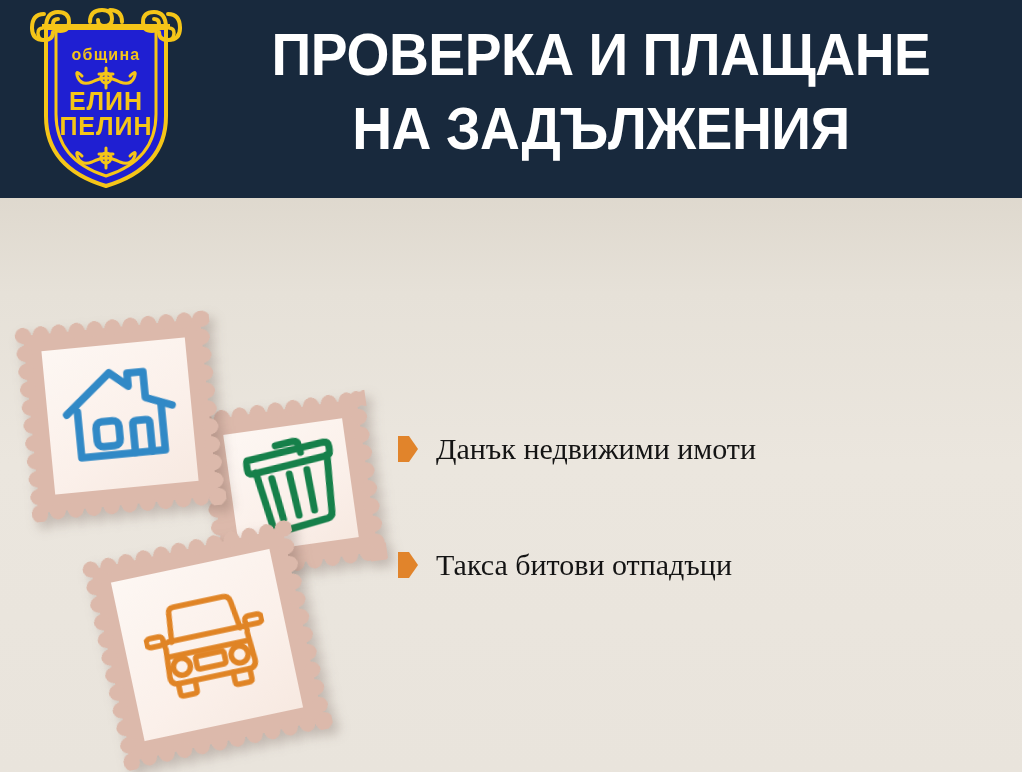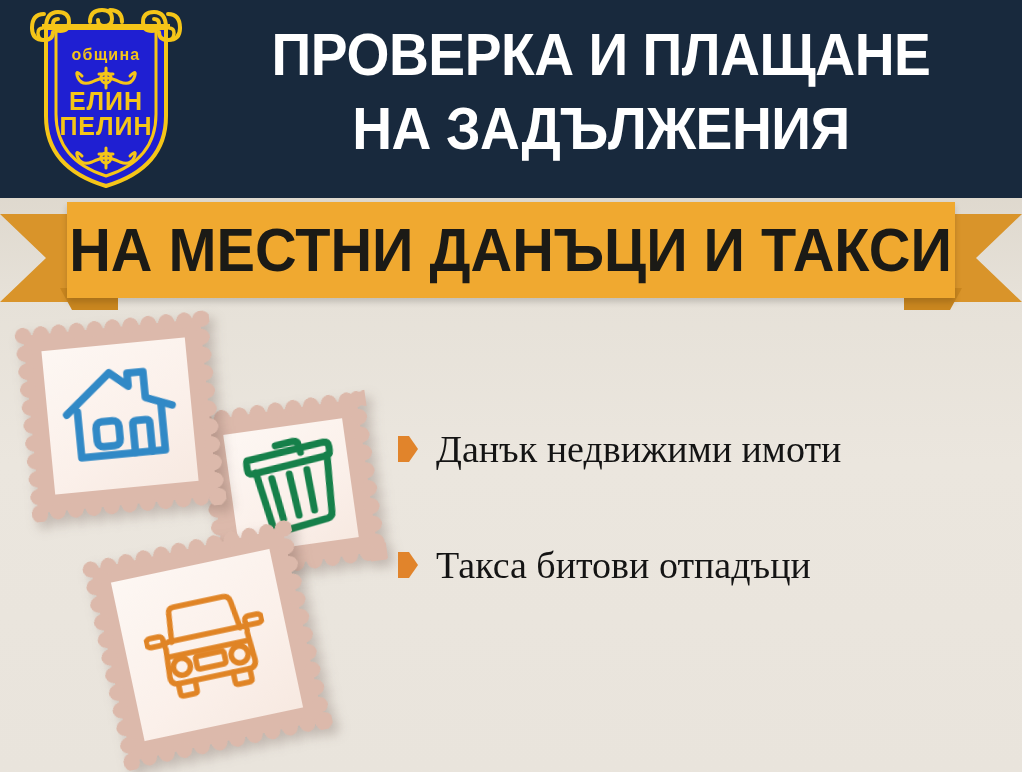--- a/index.html
+++ b/index.html
@@ -121,21 +121,21 @@
   .list { position:absolute; left:398px; top:424px; width:610px; z-index:4; }
   .list-item { display:flex; align-items:center; margin-bottom:66px; }
   .bullet {
     width:20px; height:26px; flex:0 0 20px;
     background:#e1842b;
     clip-path:polygon(0 0, 11px 0, 20px 13px, 11px 26px, 0 26px);
     margin-right:18px;
   }
   .list-label {
     font-family:"Liberation Serif", serif;
-    font-size:38px;
+    font-size:30px;
     line-height:50px;
     color:#141414;
     white-space:nowrap;
   }
 </style>
 </head>
 <body>
 
 <div id="poster">
 
@@ -182,29 +182,20 @@
       <g fill="none" stroke="#f5c518" stroke-width="3" stroke-linecap="round">
         <path d="M58 150 Q50 142 54 152 Q58 160 68 156 Q76 152 82 152"></path>
         <path d="M106 150 Q114 142 110 152 Q106 160 96 156 Q88 152 82 152"></path>
         <path d="M82 142 L82 162"></path>
         <path d="M75 148 L89 148"></path>
         <circle cx="82" cy="152" r="5"></circle>
       </g>
     </svg>
   </div>
 
-  <div class="ribbon">
-    <div class="ribbon-tail left"></div>
-    <div class="ribbon-tail right"></div>
-    <div class="ribbon-fold left"></div>
-    <div class="ribbon-fold right"></div>
-    <div class="ribbon-band">
-      <div class="ribbon-text">НА МЕСТНИ ДАНЪЦИ И ТАКСИ</div>
-    </div>
-  </div>
 
   <div class="stamp" id="stamp-house">
     <div class="paper-bg"></div>
     <div class="scallop"></div>
     <div class="inner">
       <svg width="118" height="108" viewBox="0 0 118 108">
         <g fill="none" stroke="#3189c6" stroke-width="7.5" stroke-linejoin="round" stroke-linecap="round">
           <path d="M6 48 L52 10 L70 25 L70 12 L86 12 L86 38 L112 48"></path>
           <path d="M17 46 L17 92 L101 92 L101 46"></path>
           <rect x="34" y="58" width="23" height="25" rx="6"></rect>

